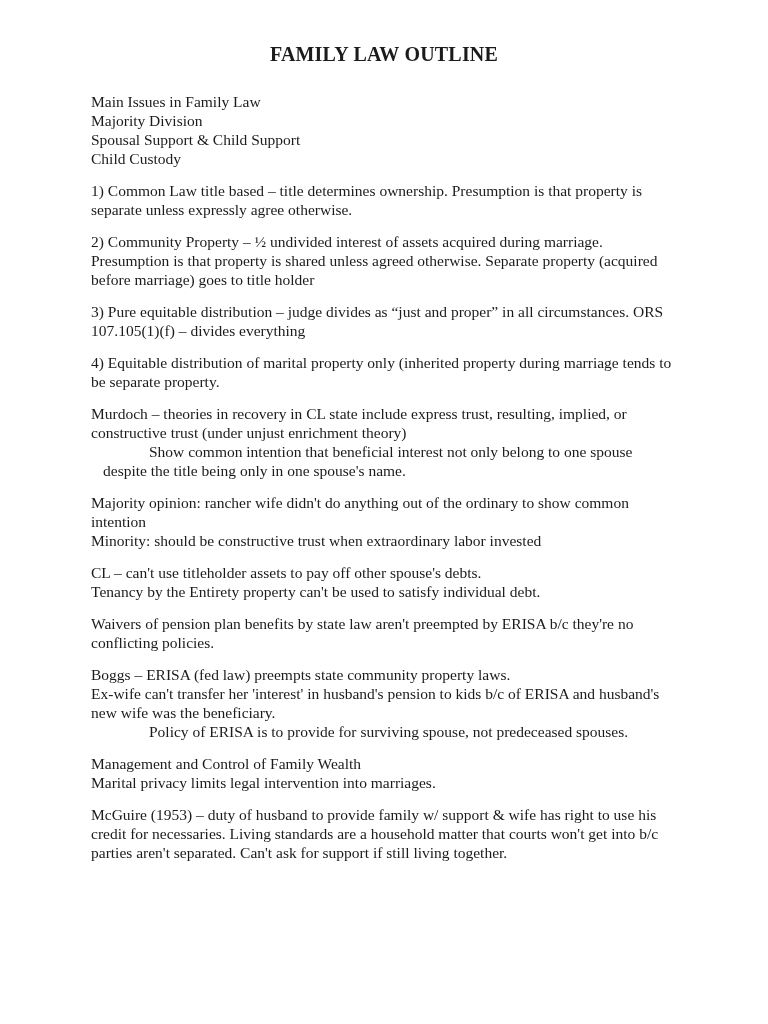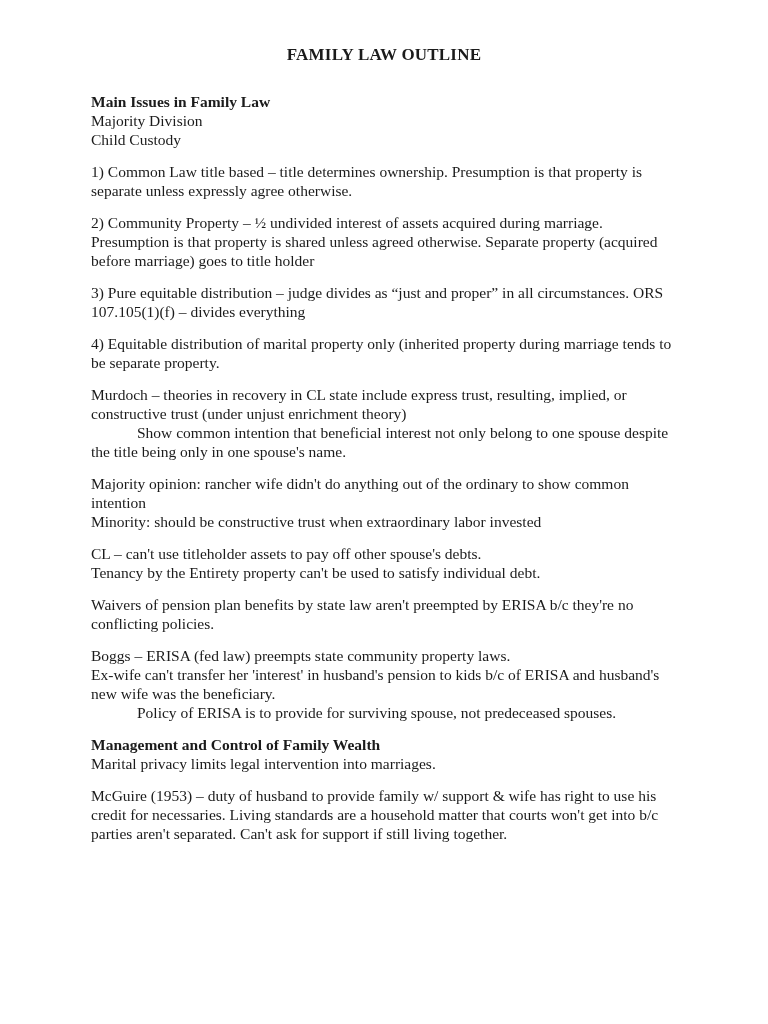--- a/index.html
+++ b/index.html
@@ -16,53 +16,55 @@
     padding: 45px 91px 0 91px;
     font-family: "Liberation Serif", "DejaVu Serif", serif;
     font-size: 15.5px;
     line-height: 19px;
     color: #1b1b1b;
     overflow: hidden;
     -webkit-font-smoothing: antialiased;
   }
   .doc-title {
     margin: 0 0 28px 0;
-    font-size: 17px;
+    font-size: 20px;
     font-weight: bold;
     text-align: center;
     letter-spacing: 0.2px;
   }
   .block {
     margin: 13px 0 0 0;
   }
   .block.first {
     margin-top: 0;
   }
   .line {
     margin: 0;
   }
   .bold {
-    font-weight: bold;
+    font-weight: normal;
   }
   .it {
   }
   .indent {
     text-indent: 46px;
+    margin-left: 12px;
   }
 </style>
 </head>
 <body>
 
 <div class="page">
 
   <h1 class="doc-title">FAMILY LAW OUTLINE</h1>
 
   <div class="block first">
     <div class="line bold">Main Issues in Family Law</div>
     <div class="line">Majority Division</div>
+    <div class="line">Spousal Support &amp; Child Support</div>
     <div class="line">Child Custody</div>
   </div>
 
 
   <div class="block">
     <div class="line">1) Common Law title based – title determines ownership. Presumption is that property is separate unless expressly agree otherwise.</div>
   </div>
 
   <div class="block">
     <div class="line"><span>2) Community Property – ½ undivided interest of assets acquired </span><span class="it">during</span><span> marriage. Presumption is that property is shared unless agreed otherwise. Separate property (acquired before marriage) goes to title holder</span></div>

